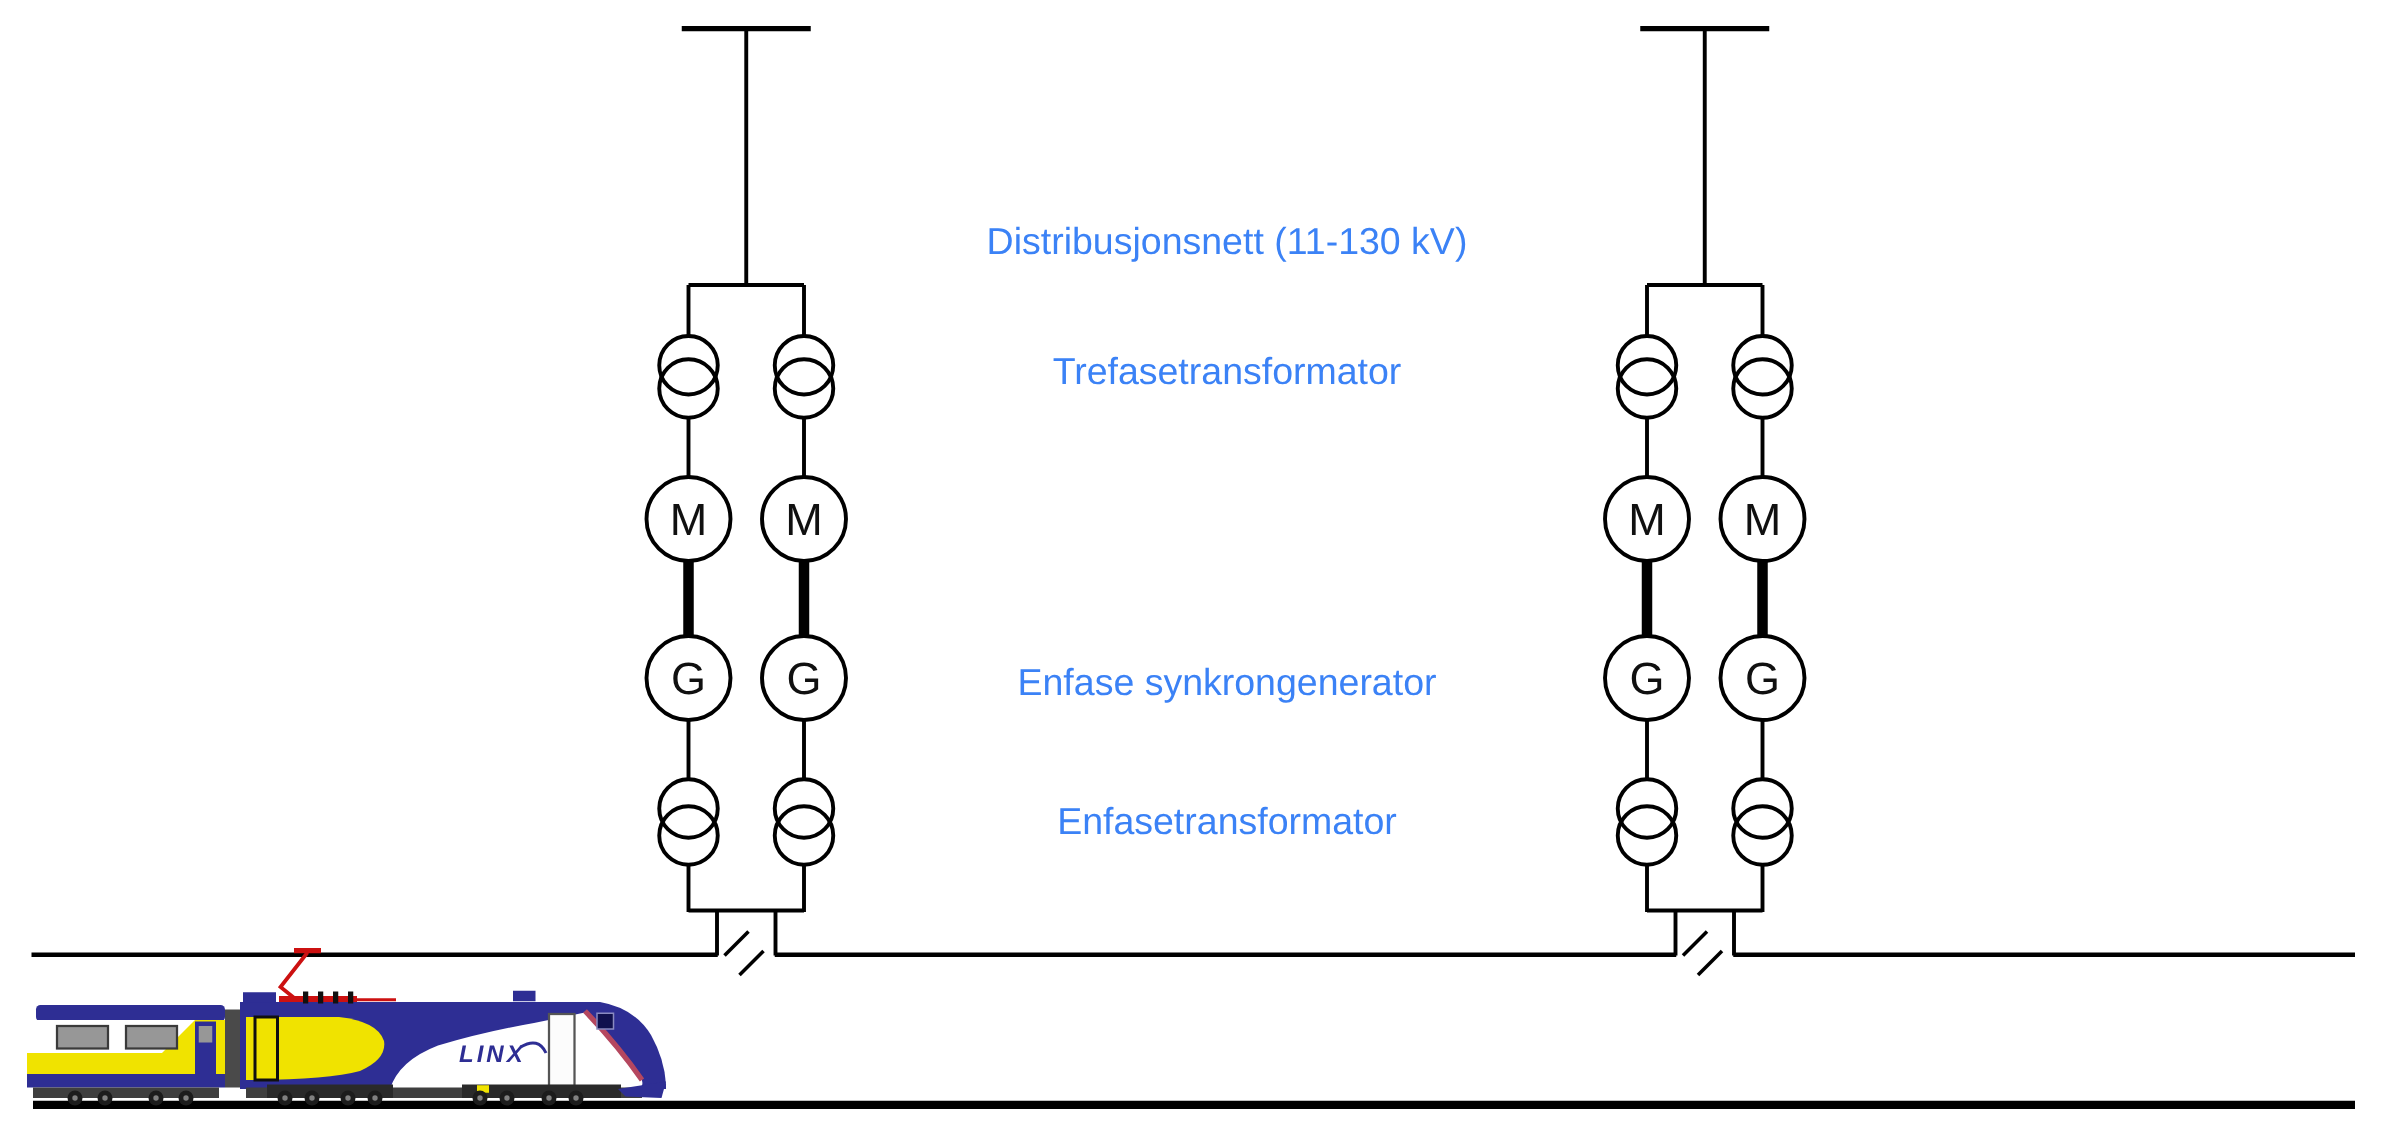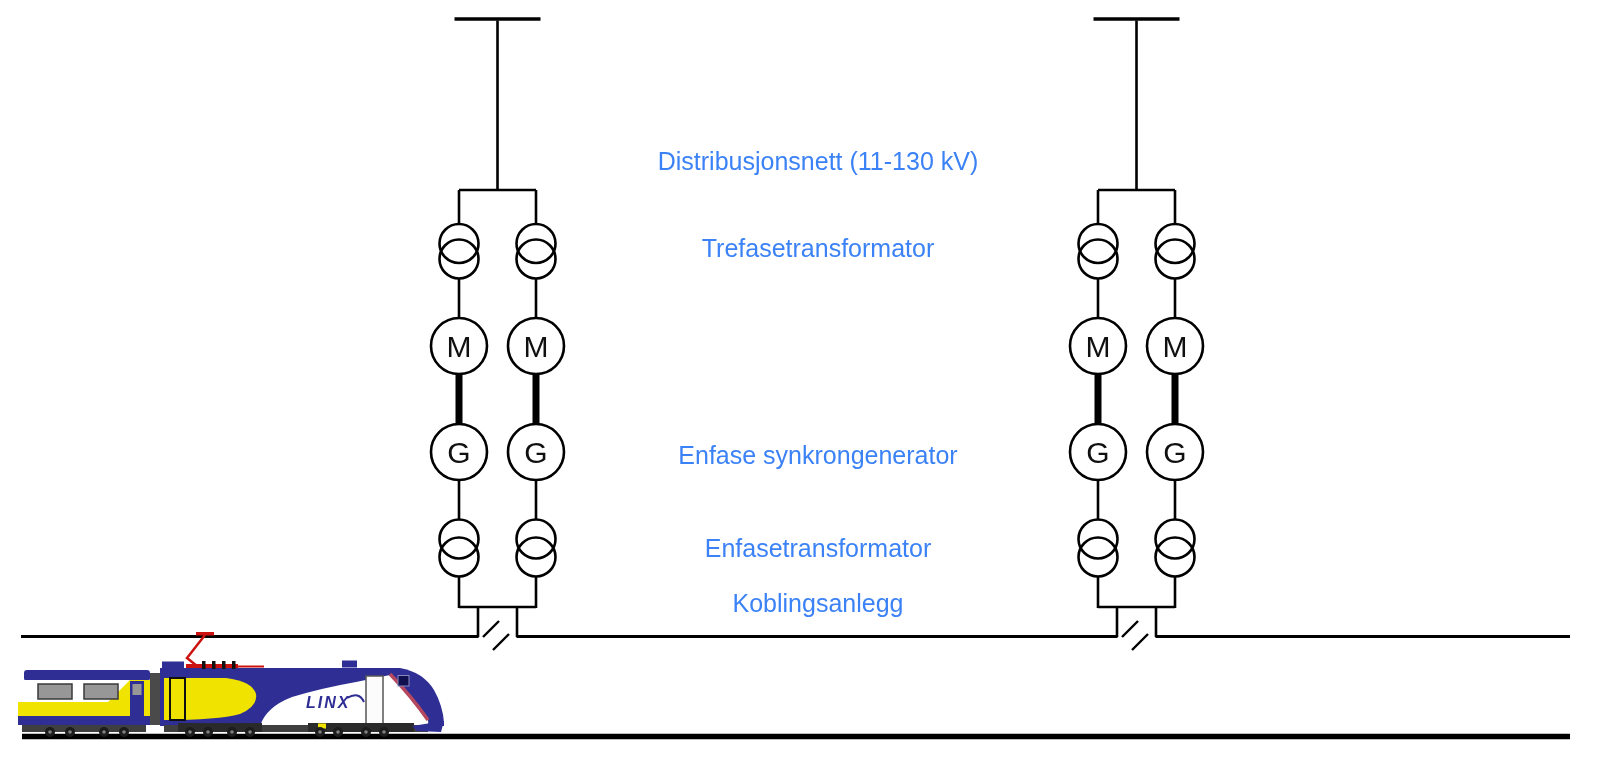--- a/index.html
+++ b/index.html
@@ -189,16 +189,15 @@
           <rect x="218" y="33" width="3.5" height="8"></rect>
       </g>
     </g>
   </svg>
 
   <div class="labels">
     <div class="label" style="top:144px">Distribusjonsnett (11-130 kV)</div>
     <div class="label" style="top:231px">Trefasetransformator</div>
     <div class="label" style="top:531px">Enfasetransformator</div>
     <div class="label" style="top:438px">Enfase synkrongenerator</div>
-    <div class="label" style="top:586px">Koblingsanlegg</div>
   </div>
 
 </div>
 
 </body></html>

